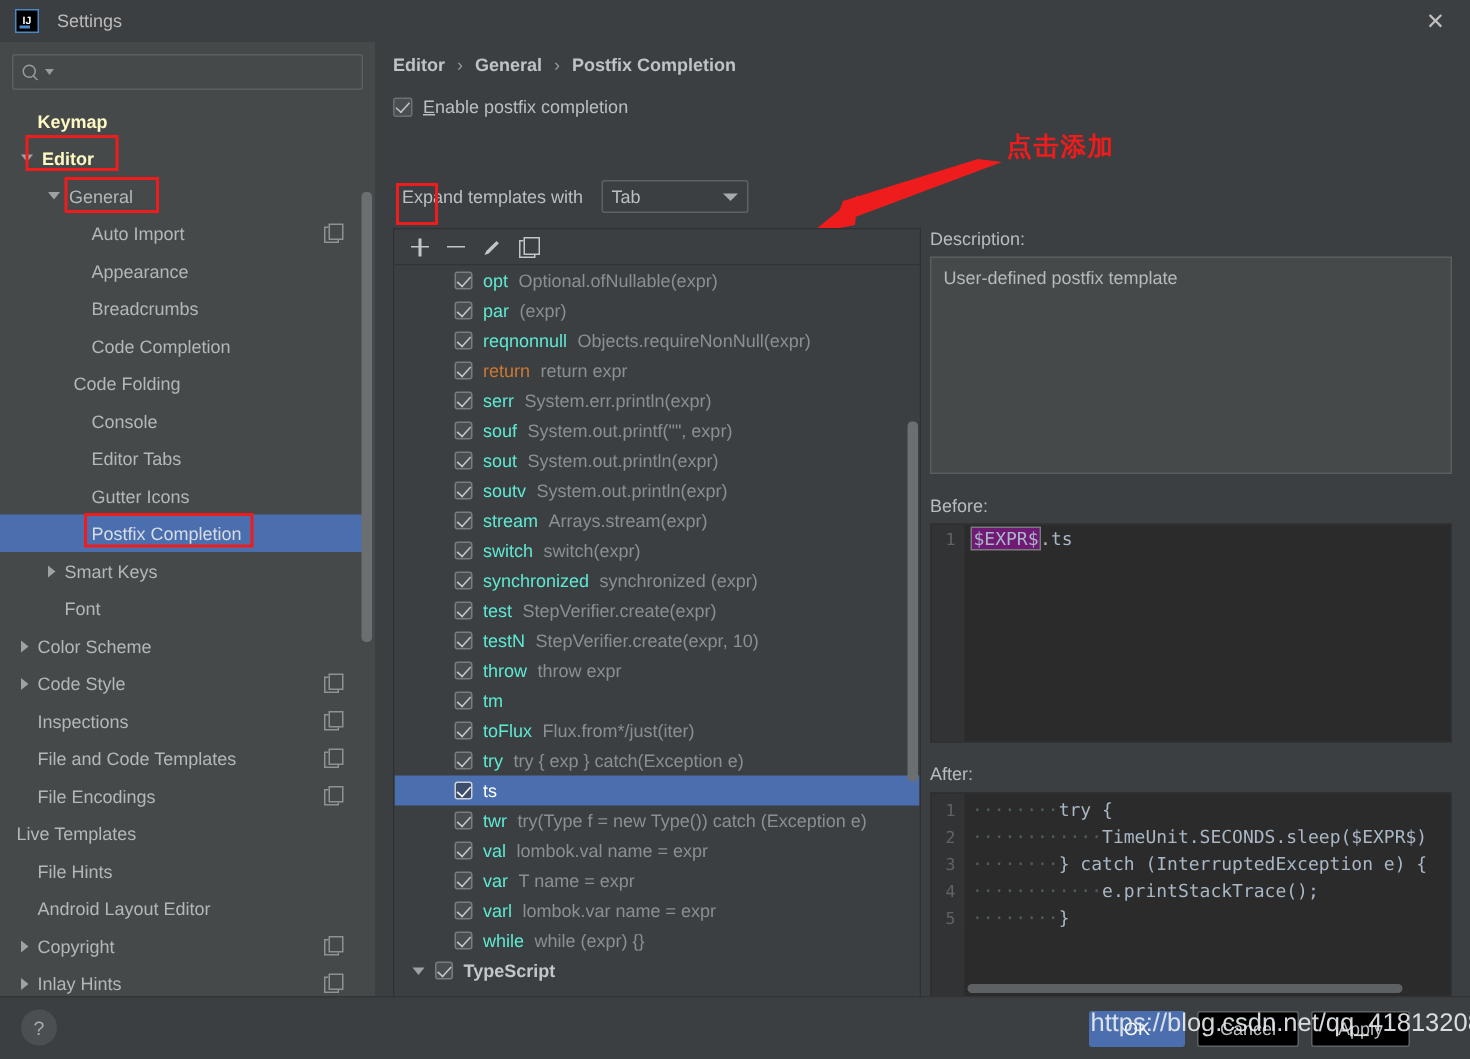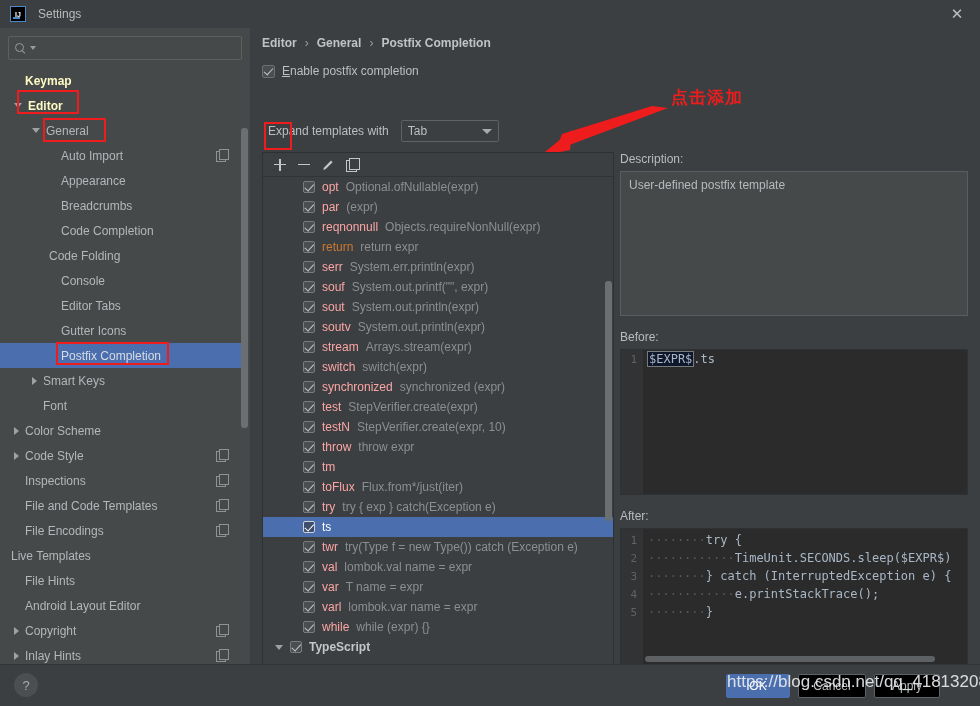--- a/index.html
+++ b/index.html
@@ -201,21 +201,21 @@
     width: 12px; height: 12px; border: 1px solid #787c7e; background: #4a4e50;
     border-radius: 2px; position: relative; flex: 0 0 auto;
   }
   .tpl-row.sel .tpl-cb { background: #3e4d6b; border-color: #cdd2d8; }
   .tpl-cb::after {
     content: ""; position: absolute; left: 3px; top: -0.5px;
     width: 3.5px; height: 7.5px; border: solid #c7cacc;
     border-width: 0 1.7px 1.7px 0; transform: rotate(42deg);
   }
   .tpl-row.sel .tpl-cb::after { border-color: #ffffff; }
-  .tpl-key { margin-left: 7px; color: #fca5a5; }
+  .tpl-key { margin-left: 7px; color: #5eead4; }
   .tpl-key.kw { color: #cc7832; }
   .tpl-desc { margin-left: 7px; color: #8b8f91; }
   .tpl-row.sel .tpl-key { color: #ffffff; }
   .grp-arrow {
     width: 0; height: 0; flex: 0 0 auto;
     border-left: 4.5px solid transparent; border-right: 4.5px solid transparent;
     border-top: 5px solid #9fa2a5; margin-right: 7px;
   }
   .grp-name { margin-left: 7px; font-weight: bold; color: #c4c7c9; }
   .list-scroll { position: absolute; right: 1px; top: 0; width: 7px; height: 504px; }
@@ -234,21 +234,21 @@
   .code-line { display: flex; height: 18px; align-items: center; font-size: 12px;
     font-family: "DejaVu Sans Mono", monospace; white-space: pre; }
   .gutter {
     width: 22px; flex: 0 0 auto; text-align: right; padding-right: 6px;
     color: #606366; background: #313335; height: 100%;
     display: flex; align-items: center; justify-content: flex-end;
     font-family: "DejaVu Sans Mono", monospace; font-size: 11px;
   }
   .code-txt { padding-left: 5px; color: #a9b7c6; }
   .code-txt .ws { color: #4f5b61; }
-  .expr-chip { outline: 1px solid #787b7d; background: #0f172a; padding: 0 1px; }
+  .expr-chip { outline: 1px solid #787b7d; background: #701a75; padding: 0 1px; }
   .code-gutter-col {
     position: absolute; left: 0; top: 0; width: 22px; height: 100%; background: #313335;
   }
   .code-hscroll {
     position: absolute; left: 24px; bottom: 3px; height: 6px;
     background: #5e6163; border-radius: 3px;
   }
 
   
   .bottom {

